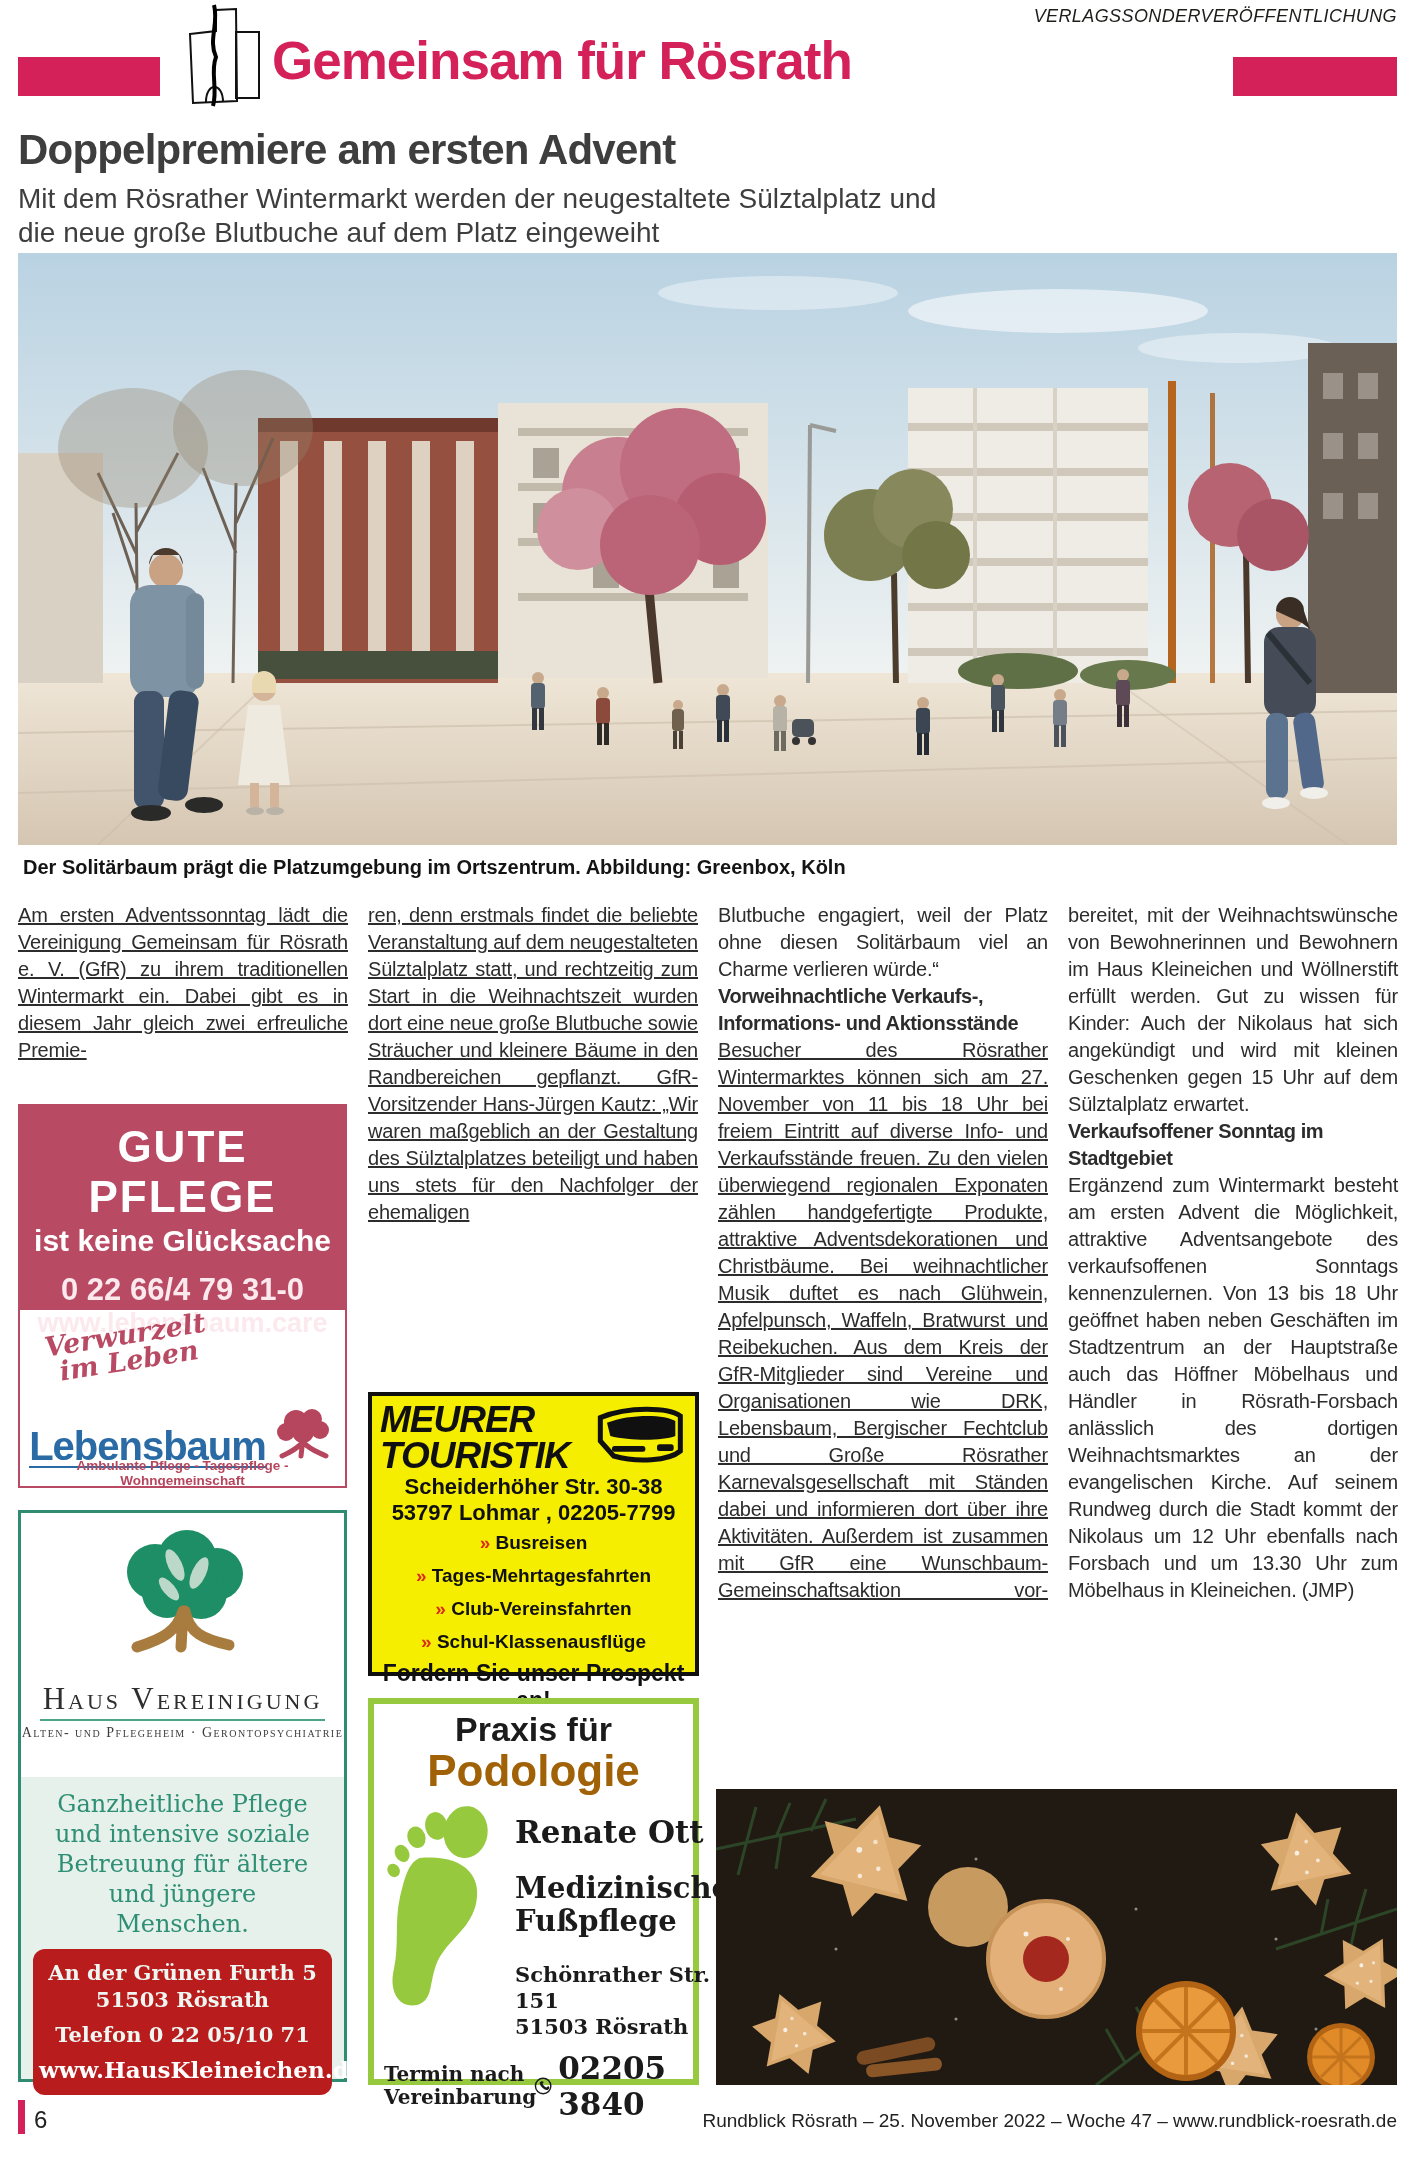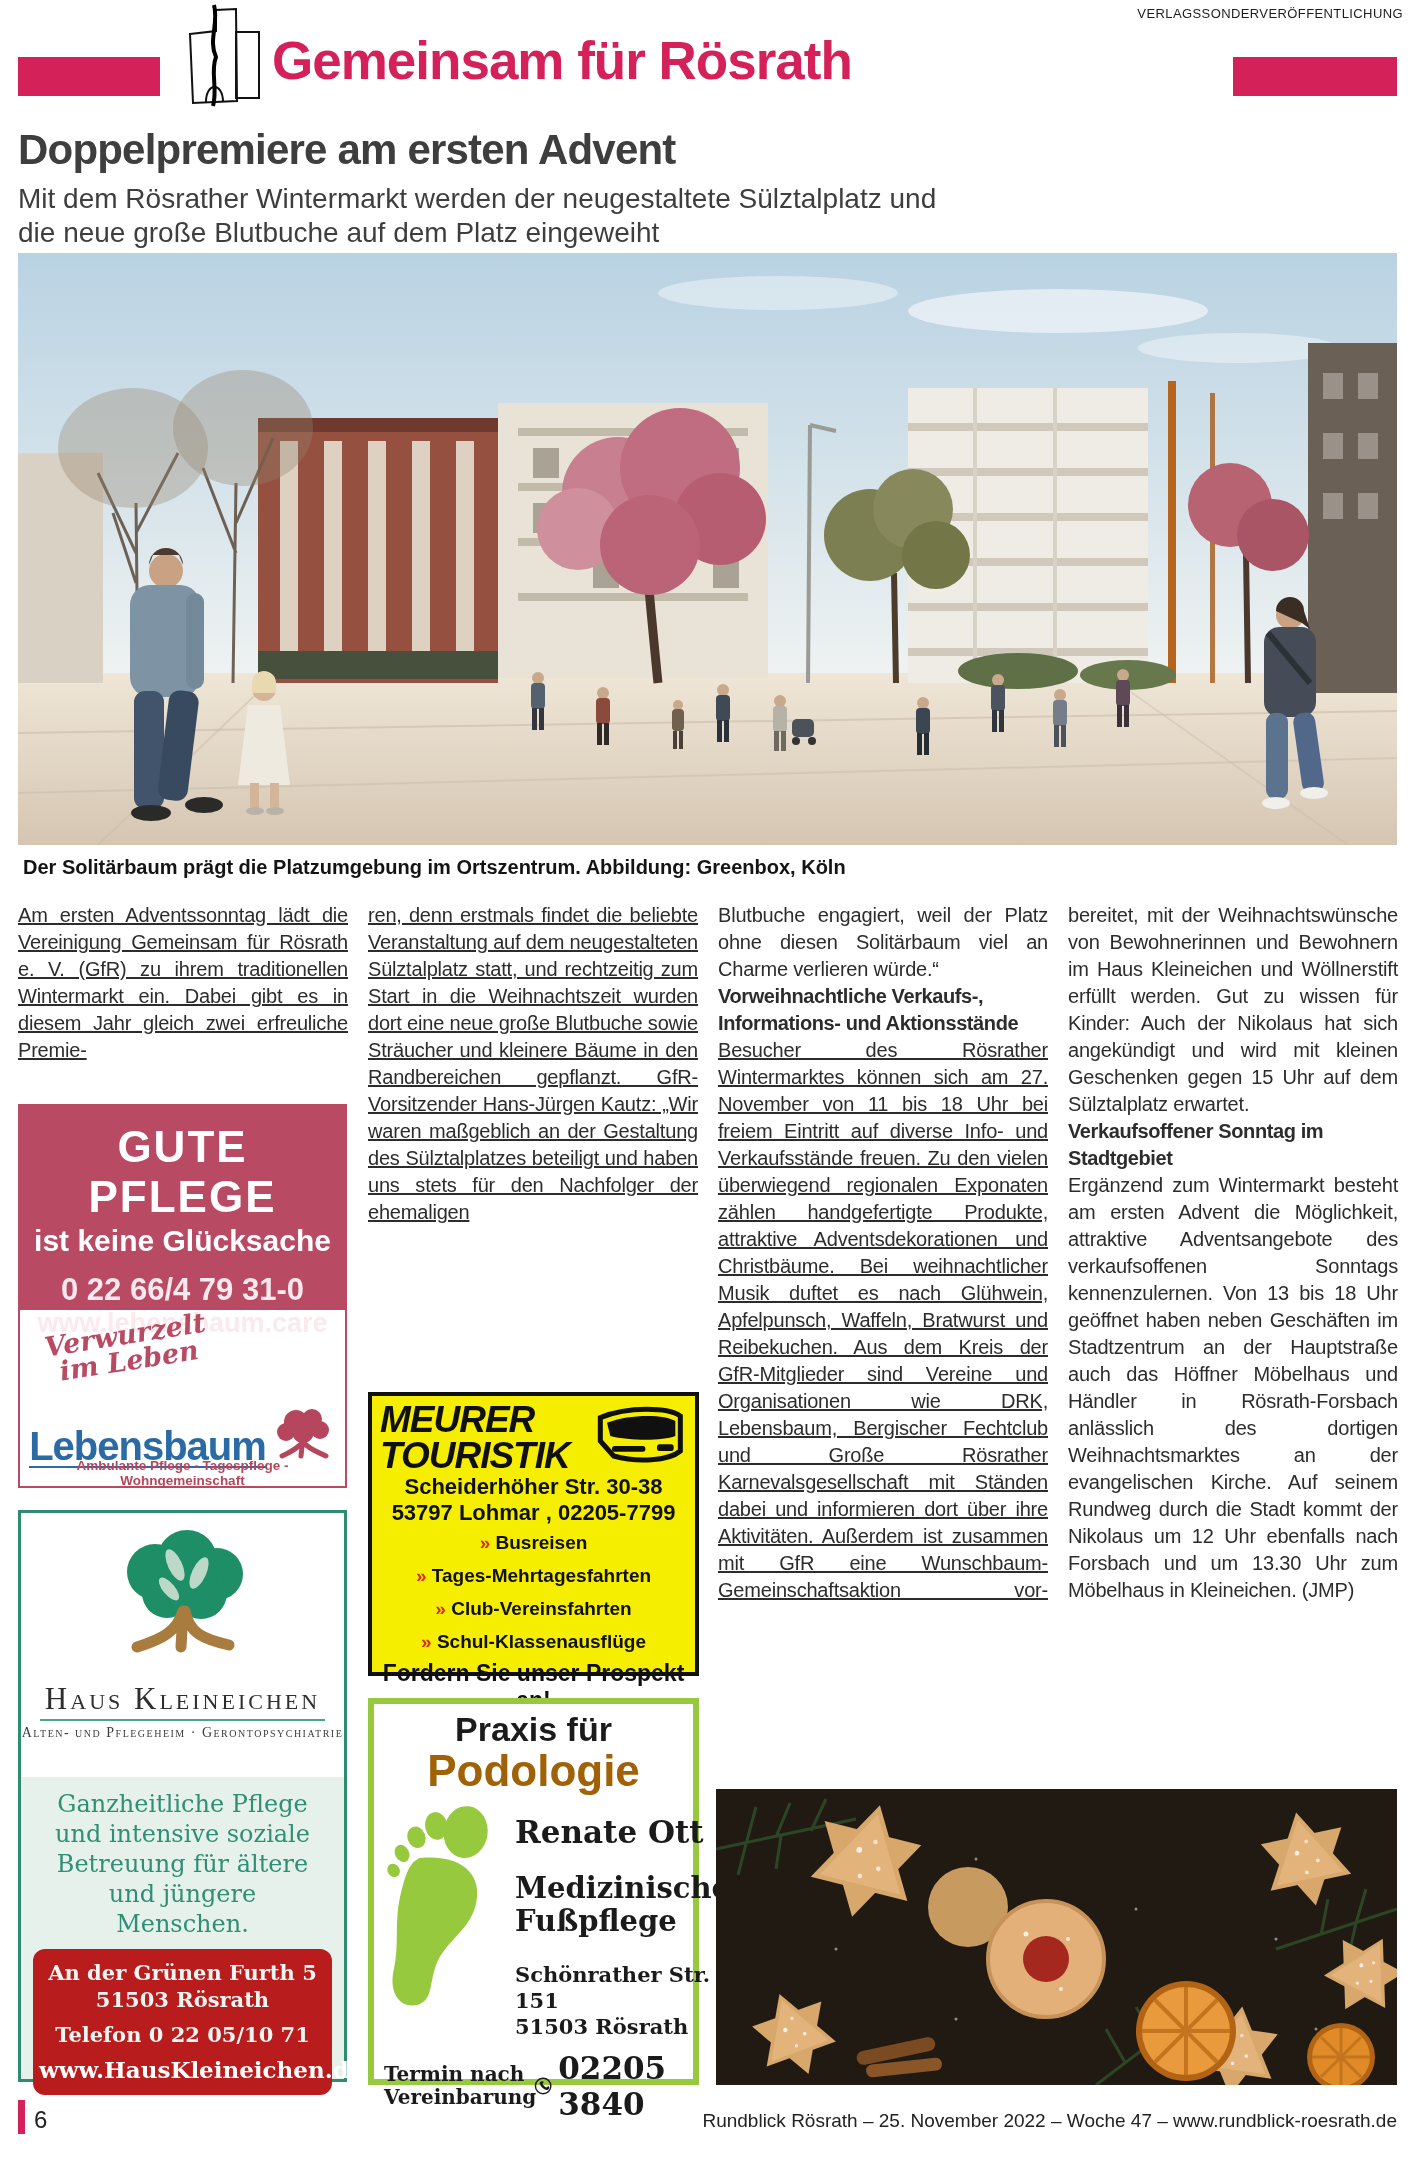--- a/index.html
+++ b/index.html
@@ -1,21 +1,21 @@
 <!DOCTYPE html>
 <html lang="de"><head>
 <meta charset="utf-8">
 <style>
   html,body{margin:0;padding:0;background:#888;}
   #page{position:relative;width:1415px;height:2160px;background:#ffffff;
         font-family:"Liberation Sans",sans-serif;color:#2e2e2e;overflow:hidden;}
   .abs{position:absolute;}
 
   
-  #kicker{top:6px;right:12px;font-size:13px;letter-spacing:.4px;color:#1d1d1b;}
+  #kicker{top:6px;right:18px;font-size:18px;letter-spacing:.4px;color:#1d1d1b;font-style:italic;}
   .redbar{background:#d4215a;height:39px;top:57px;}
   #bar-left{left:18px;width:142px;}
   #bar-right{left:1233px;width:164px;}
   #masthead{left:272px;top:30px;font-size:53px;font-weight:bold;color:#d4215a;letter-spacing:-1px;}
   #gfr-logo{left:183px;top:2px;}
 
   
   #headline{left:18px;top:126px;font-size:42px;font-weight:bold;color:#3e3e3e;letter-spacing:-.8px;}
   #subheadline{left:18px;top:182px;font-size:28px;color:#3e3e3e;line-height:34px;}
 
@@ -352,21 +352,21 @@
         <circle cx="84" cy="33" r="30" fill="#1d8e66"></circle>
       <circle cx="114" cy="47" r="26" fill="#1d8e66"></circle>
         <circle cx="64" cy="66" r="25" fill="#1d8e66"></circle>
       <circle cx="98" cy="66" r="26" fill="#1d8e66"></circle>
         <circle cx="82" cy="50" r="32" fill="#1d8e66"></circle>
       <ellipse cx="72" cy="38" rx="7" ry="17" fill="#bcd8c8" transform="rotate(-25 72 38)"></ellipse>
       <ellipse cx="96" cy="46" rx="7" ry="17" fill="#bcd8c8" transform="rotate(25 96 46)"></ellipse>
       <ellipse cx="66" cy="62" rx="6" ry="14" fill="#bcd8c8" transform="rotate(-40 66 62)"></ellipse>
       <path d="M80 86 L78 120 M80 84 C74 104 60 112 34 120 M82 84 C86 106 100 112 126 118" stroke="#a87c3f" stroke-width="11" fill="none" stroke-linecap="round"></path>
     </svg>
-    <div id="kl-brand">Haus Kleineichen</div>
+    <div id="kl-brand">Haus Vereinigung</div>
     <div id="kl-rule"></div>
     <div id="kl-sub">Alten- und Pflegeheim · Gerontopsychiatrie</div>
     <div id="kl-lower">
       <div id="kl-desc">Ganzheitliche Pflege und intensive soziale Betreuung für ältere und jüngere Menschen.</div>
       <div id="kl-box">
         <div class="kl-box-line">An der Grünen Furth 5</div>
         <div class="kl-box-line">51503 Rösrath</div>
         <div class="kl-box-line" id="kl-phone">Telefon 0 22 05/10 71</div>
         <div id="kl-web">www.HausKleineichen.de</div>
       </div>

